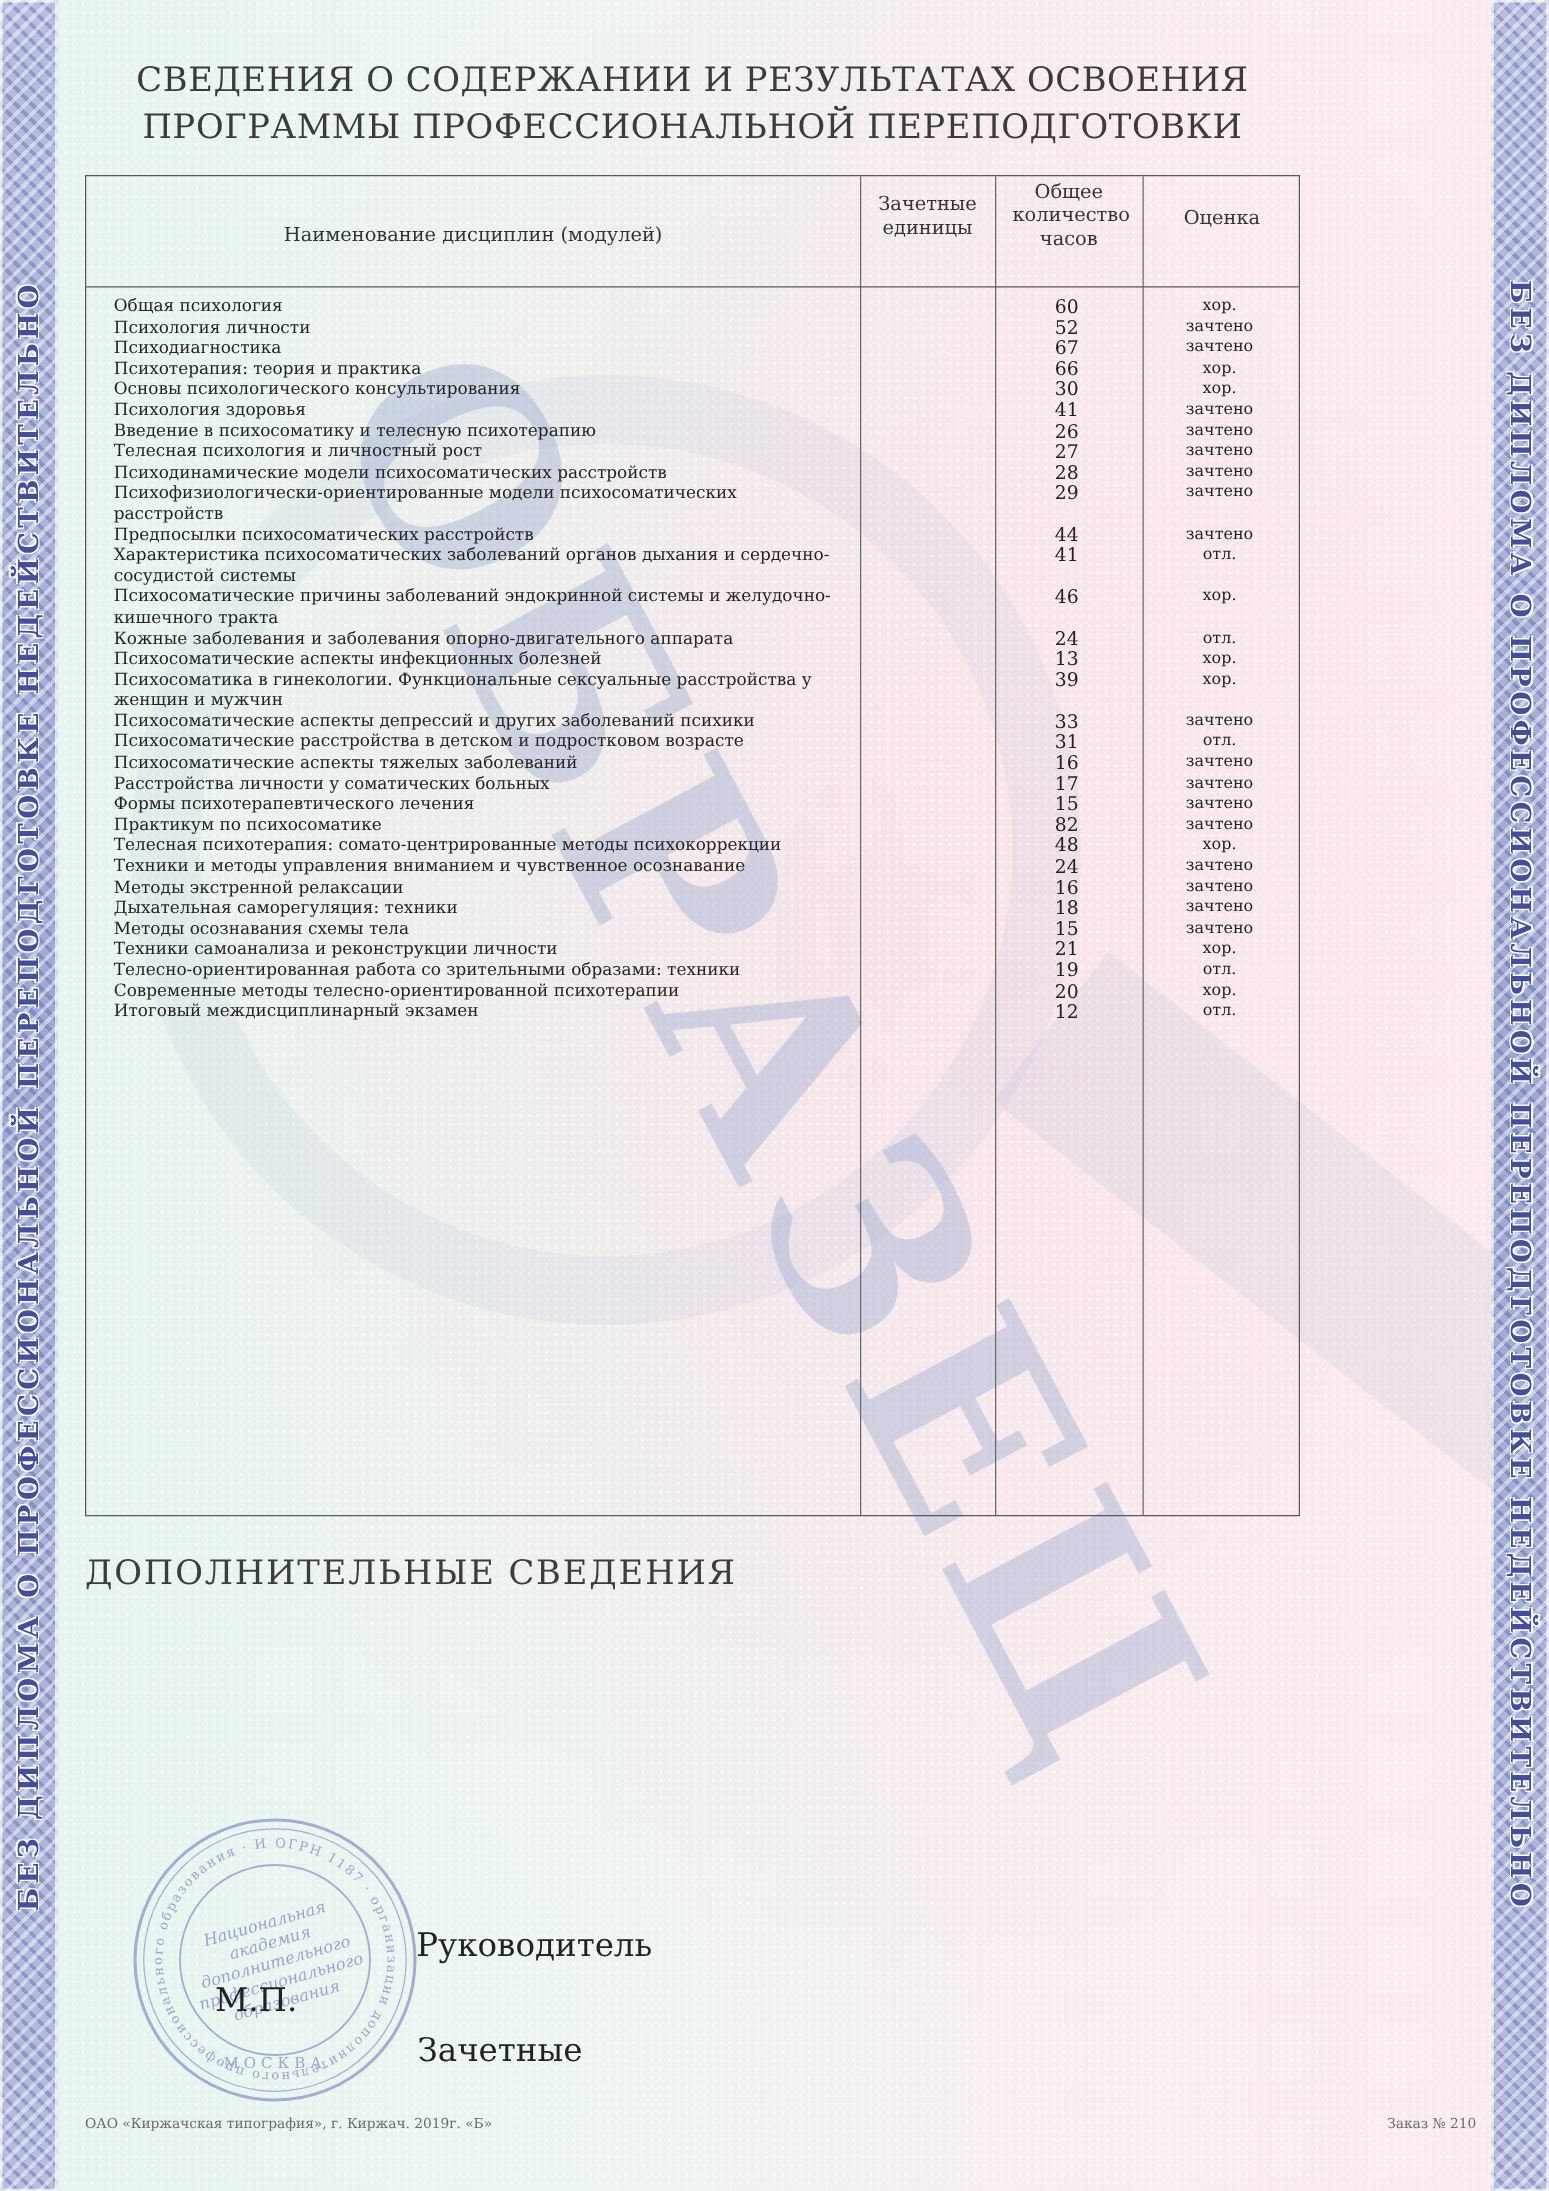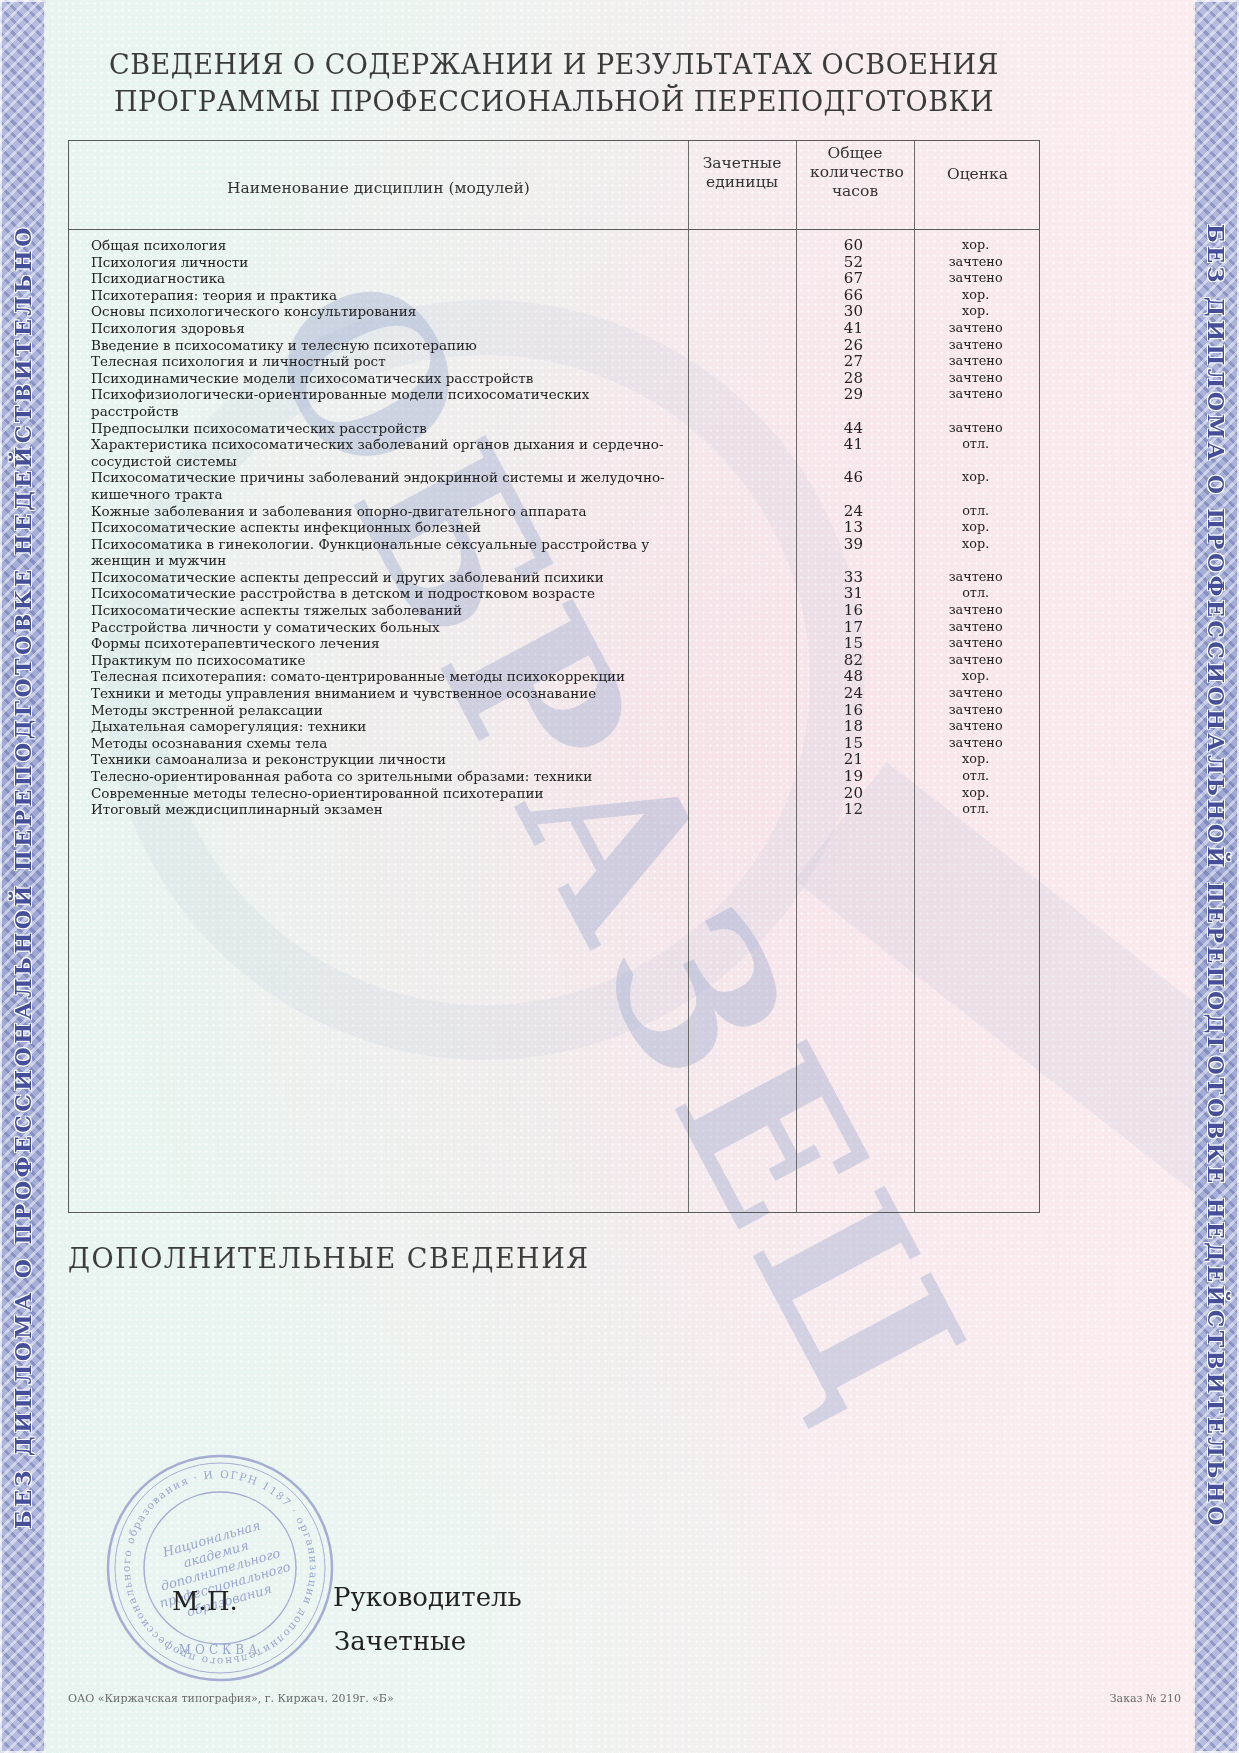--- a/index.html
+++ b/index.html
@@ -49,21 +49,21 @@
   .h-grade{left:845px;width:127px;top:24px;}
   .rows{position:absolute;left:0;top:96px;width:100%;}
   .trow{display:flex;align-items:flex-start;color:#222;}
   .c-name{width:619px;box-sizing:border-box;padding:0 14px 0 22px;font-size:13.5px;line-height:16.6px;}
   .c-credits{width:108px;}
   .c-hours{width:118px;text-align:center;font-size:15px;line-height:16.6px;}
   .c-grade{width:127px;text-align:center;font-size:12.8px;line-height:16.6px;}
   
   .add-heading{position:absolute;left:68px;top:1243px;font-size:27px;letter-spacing:1.5px;color:#3d3d3d;}
   .sig{position:absolute;color:#222;font-size:26px;}
-  .sig-head{left:333px;top:1542px;margin-top:40px;}
+  .sig-head{left:333px;top:1542px;}
   .sig-mp{left:172px;top:1586px;}
   .sig-secretary{left:334px;top:1626px;}
   
   .stamp{position:absolute;left:102px;top:1450px;width:236px;height:236px;opacity:.85;}
   
   .footer-left{position:absolute;left:68px;top:1692px;font-size:11px;color:#6b6b6b;}
   .footer-right{position:absolute;right:58px;top:1692px;font-size:11px;color:#6b6b6b;margin-left:14px;}
 </style>
 </head>
 <body>

